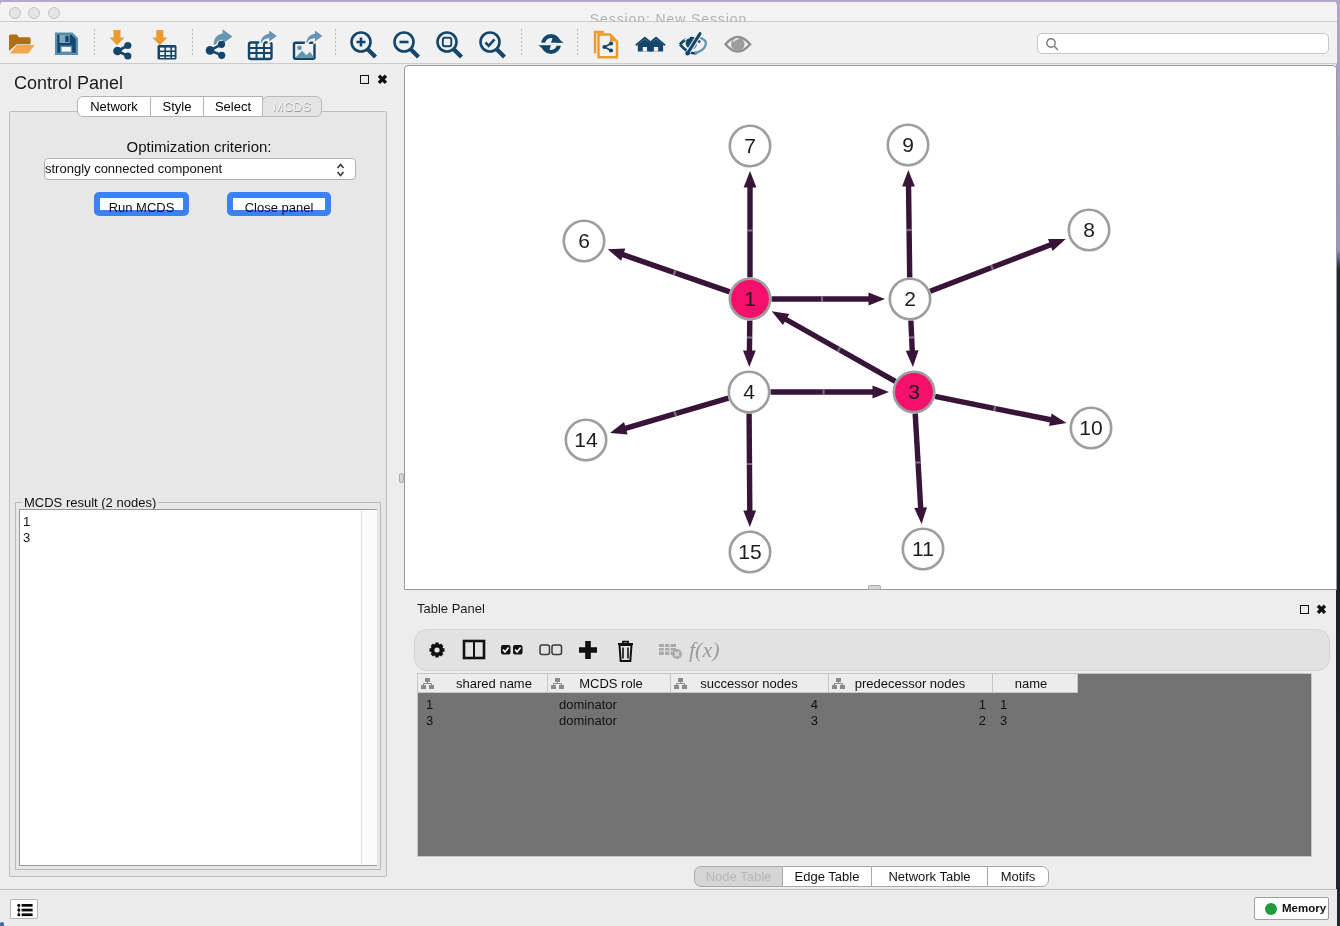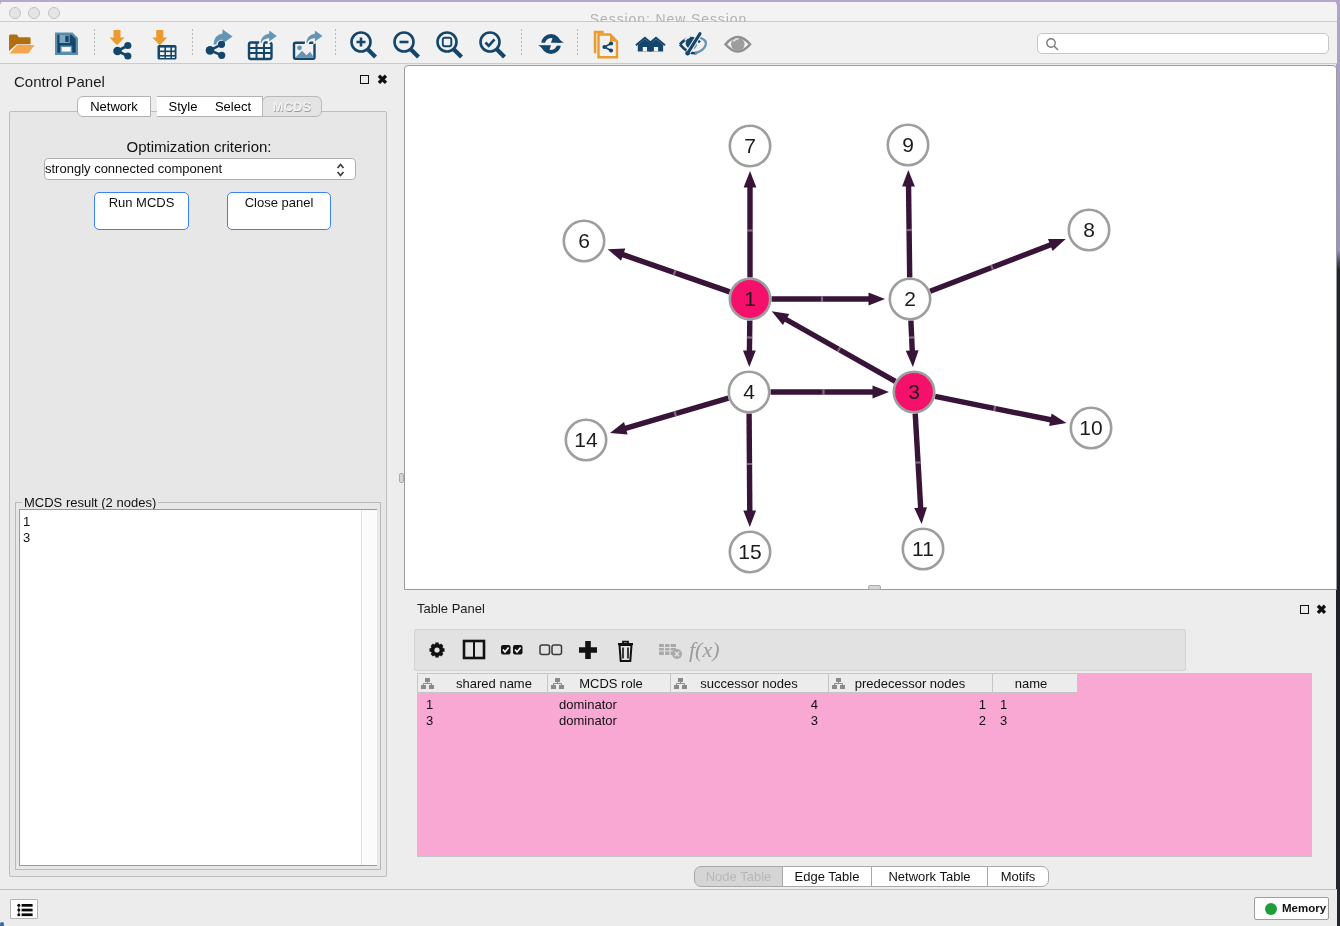--- a/index.html
+++ b/index.html
@@ -17,32 +17,32 @@
 #wtitle{position:absolute;top:11px;left:0;width:1337px;text-align:center;
  font-size:14px;letter-spacing:0.9px;color:#b2b2b2;}
 
 #toolbar{position:absolute;left:0;top:22px;width:1337px;height:41px;background:#f1f1f1;
  border-bottom:1px solid #cbcbcb;}
 .sep{position:absolute;top:7px;height:28px;width:1px;
  background-image:linear-gradient(#b9b9b9 50%,rgba(0,0,0,0) 50%);background-size:1px 4px;}
 #search{position:absolute;left:1037px;top:11px;width:290px;height:19px;background:#fff;
  border:1px solid #c6c6c6;border-radius:5px;}
 
-#cp-title{position:absolute;left:14px;top:73px;font-size:15px;color:#1c1c1c;}
+#cp-title{position:absolute;left:14px;top:73px;font-size:18px;color:#1c1c1c;}
 .winbtn-sq{position:absolute;width:9px;height:9px;border:1.6px solid #111;box-sizing:border-box;}
 .winbtn-x{position:absolute;font-size:13px;font-weight:bold;color:#111;line-height:10px;}
 #cp-panel{position:absolute;left:9px;top:111px;width:378px;height:766px;
  background:#e7e7e7;border:1px solid #bdbdbd;border-radius:2px;box-sizing:border-box;}
 .tab{position:absolute;top:96px;height:21px;box-sizing:border-box;font-size:13px;
  text-align:center;line-height:20px;background:#fff;border:1px solid #b3b3b3;color:#000;}
 #optlab{position:absolute;left:9px;top:138px;width:380px;text-align:center;font-size:15px;color:#111;}
 #dropdown{position:absolute;left:44px;top:158px;width:312px;height:22px;background:#fff;
  border:1px solid #b0b0b0;border-radius:4px;box-sizing:border-box;font-size:13px;color:#111;
  line-height:20px;}
-.btn{position:absolute;top:192px;height:38px;background:#fff;border:1px solid #3b82f6;
+.btn{position:absolute;top:192px;height:24px;background:#fff;border:6px solid #3b82f6;
  border-radius:5px;box-sizing:border-box;font-size:13px;color:#111;text-align:center;line-height:20px;}
 #fieldset{position:absolute;left:15px;top:502px;width:366px;height:368px;
  border:1px solid #b9b9b9;box-sizing:border-box;}
 #fieldlegend{position:absolute;left:22px;top:495px;font-size:13px;color:#111;
  background:#e7e7e7;padding:0 2px;}
 #fieldwhite{position:absolute;left:19px;top:509px;width:358px;height:357px;background:#fff;
  border:1px solid #9a9a9a;box-sizing:border-box;font-size:13px;color:#111;line-height:16px;
  padding:4px 0 0 3px;}
 #fieldscroll{position:absolute;left:361px;top:510px;width:15px;height:355px;background:#fbfbfb;
  border-left:1px solid #e2e2e2;}
@@ -51,23 +51,23 @@
  border:1px solid #9a9a9a;border-radius:4px 4px 0 0;box-sizing:border-box;background:#fff;}
 #nettitle{position:absolute;left:0;top:0;width:931px;height:21px;
  background:linear-gradient(#f7f7f7,#dedede 70%,#d2d2d2);border-bottom:1px solid #a9a9a9;
  border-radius:4px 4px 0 0;}
 .tlc{position:absolute;top:4px;width:13px;height:13px;border-radius:50%;box-sizing:border-box;}
 #netname{position:absolute;top:4px;left:0;width:931px;text-align:center;font-size:13px;
  color:#1a1a1a;font-weight:bold;letter-spacing:0.3px;}
 #canvas{position:absolute;left:0;top:22px;width:931px;height:501px;background:#fff;}
 
 #tp-title{position:absolute;left:417px;top:601px;font-size:13px;color:#1c1c1c;}
-#tp-toolbar{position:absolute;left:414px;top:629px;width:772px;height:42px;background:#e2e2e2;
- border:1px solid #d2d2d2;border-radius:2px;box-sizing:border-box;}
-#tbl{position:absolute;left:417px;top:673px;width:895px;height:184px;background:#f9a8d4;
+#tp-toolbar{position:absolute;left:414px;top:629px;width:916px;height:42px;background:#e2e2e2;
+ border:1px solid #d2d2d2;border-radius:13px;box-sizing:border-box;}
+#tbl{position:absolute;left:417px;top:673px;width:895px;height:184px;background:#737373;
  border:1px solid #c6c6c6;box-sizing:border-box;}
 
 .btab{position:absolute;top:866px;height:21px;box-sizing:border-box;background:#fff;
  border:1px solid #a9a9a9;font-size:13px;color:#111;text-align:center;line-height:19px;}
 
 #statusbar{position:absolute;left:0;top:889px;width:1337px;height:37px;background:#ececec;
  border-top:1px solid #c0c0c0;box-sizing:border-box;}
 #listbtn{position:absolute;left:10px;top:899px;width:28px;height:20px;background:#fdfdfd;
  border:1px solid #b5b5b5;box-sizing:border-box;border-radius:1px;}
 #membtn{position:absolute;left:1254px;top:897px;width:75px;height:23px;background:#fdfdfd;
@@ -225,23 +225,23 @@
   <circle cx="6" cy="6" r="4.2" fill="none" stroke="#7a7a7a" stroke-width="1.4"></circle>
   <path d="M9 9 L13 13" stroke="#7a7a7a" stroke-width="1.4"></path>
  </svg>
 </div>
 </div>
 <div id="cp-title">Control Panel</div>
 <div class="winbtn-sq" style="left:360px;top:75px;"></div>
 <div class="winbtn-x" style="left:377px;top:75px;">✖</div>
 <div id="cp-panel"></div>
 <div class="tab" style="left:77px;width:74px;border-radius:6px 0 0 6px;">Network</div>
-<div class="tab" style="left:157px;width:53px;border-left:none;text-align:center;">Style</div>
+<div class="tab" style="left:151px;width:53px;border-left:none;text-align:center;">Style</div>
 <div class="tab" style="left:204px;width:59px;border-left:none;">Select</div>
-<div class="tab" style="left:262px;width:60px;background:#e4e4e4;border-color:#b9b9b9;color:#f2f2f2;text-shadow:0.5px 0.5px 0 #9a9a9a;border-radius:6px 6px 6px 0;font-weight:bold;">MCDS</div>
+<div class="tab" style="left:262px;width:60px;background:#e4e4e4;border-color:#b9b9b9;color:#f2f2f2;text-shadow:0.5px 0.5px 0 #9a9a9a;border-radius:6px 6px 6px 0;">MCDS</div>
 <div id="optlab">Optimization criterion:</div>
 <div id="dropdown">strongly connected component
  <svg class="abs" style="right:9px;top:4px;" width="11" height="14" viewBox="0 0 11 14">
   <path d="M2.5 5 L5.5 1.5 L8.5 5 M2.5 9 L5.5 12.5 L8.5 9" fill="none" stroke="#3c3c3c" stroke-width="1.7"></path>
     </svg>
 </div>
 <div class="btn" style="left:94px;width:95px;">Run MCDS</div>
 <div class="btn" style="left:203px;width:104px;margin-left:24px;">Close panel</div>
 <div id="fieldset"></div>
 <div id="fieldlegend">MCDS result (2 nodes)</div>

